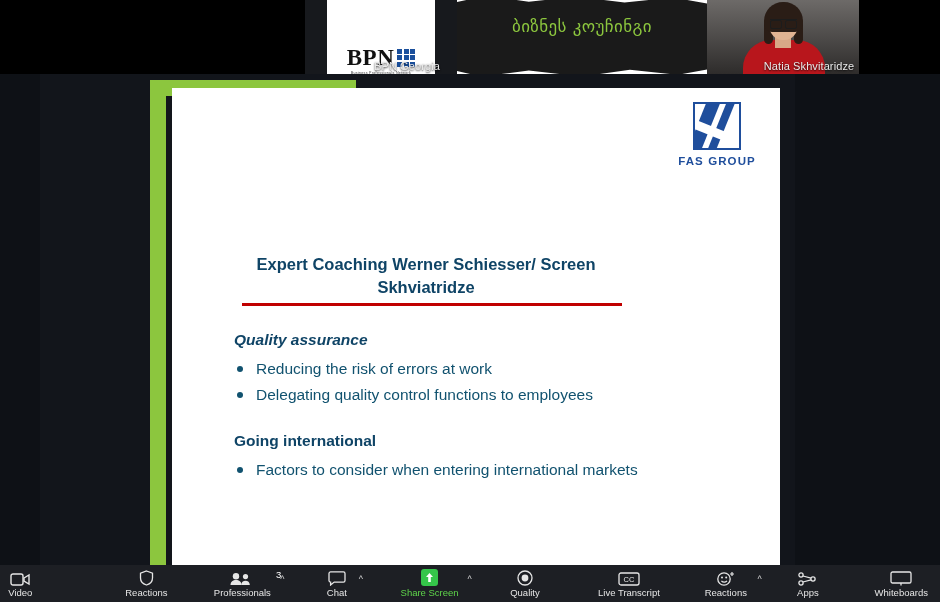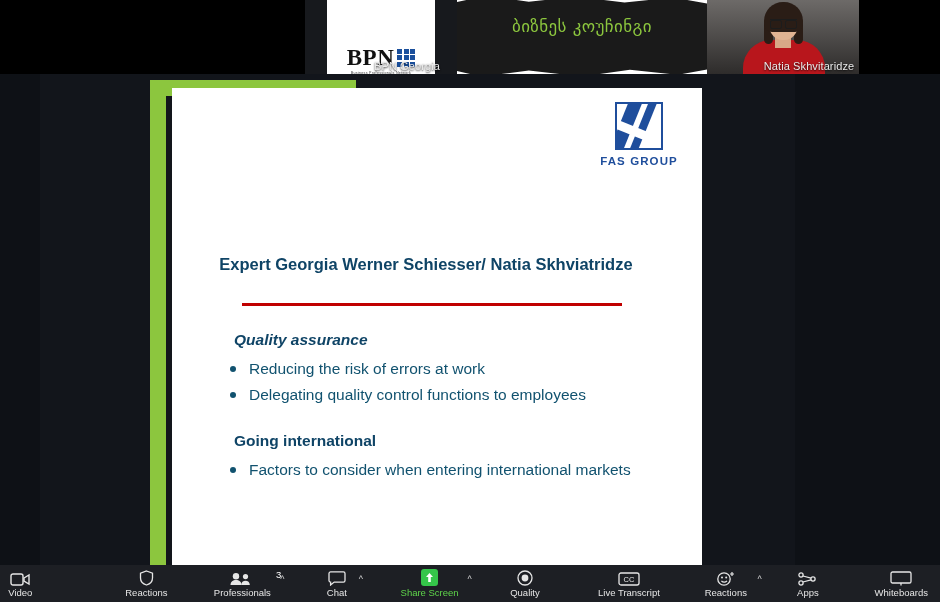--- a/index.html
+++ b/index.html
@@ -234,21 +234,21 @@
   }
   .slide-green-side {
     position: absolute;
     left: 110px; top: 6px;
     width: 16px; height: 485px;
     background: #8cc63e;
   }
   .slide {
     position: absolute;
     left: 132px; top: 14px;
-    width: 530px; height: 477px;
+    width: 608px; height: 477px;
     background: #ffffff;
   }
 
   .fas-logo {
     position: absolute;
     right: 18px; top: 14px;
     width: 90px; height: 68px;
     text-align: center;
   }
   .fas-mark {
@@ -304,21 +304,21 @@
     left: 62px;
     color: #0f4466;
     font-size: 15.5px;
     font-weight: bold;
   }
   .sec-qa   { top: 243px; font-style: italic; }
   .sec-intl { top: 344px; }
 
   .bullets {
     position: absolute;
-    left: 51px;
+    left: 58px;
     width: 540px;
     margin: 0;
     padding: 0;
     list-style: none;
   }
   .bullets.qa   { top: 268px; }
   .bullets.intl { top: 369px; }
   .bullets li {
     position: relative;
     padding-left: 26px;
@@ -444,21 +444,21 @@
 
       <div class="fas-logo">
         <div class="fas-mark">
           <div class="stripe1"></div>
           <div class="stripe2"></div>
           <div class="cut"></div>
         </div>
         <div class="fas-name">FAS GROUP</div>
       </div>
 
-      <div class="slide-title">Expert Georgia Werner Schiesser/ Natia Skhviatridze</div>
+      <div class="slide-title">Expert Coaching Werner Schiesser/ Screen Skhviatridze</div>
       <div class="title-rule"></div>
 
       <div class="sec sec-qa">Quality assurance</div>
       <ul class="bullets qa">
         <li>Reducing the risk of errors at work</li>
         <li>Delegating quality control functions to employees</li>
       </ul>
 
       <div class="sec sec-intl">Going international</div>
       <ul class="bullets intl">

